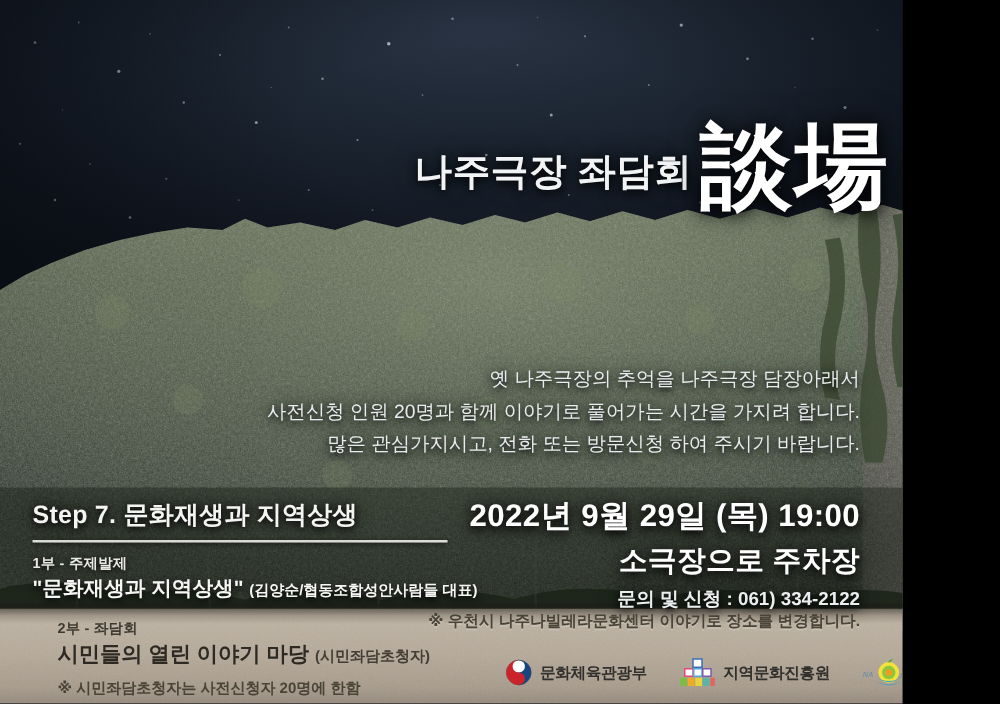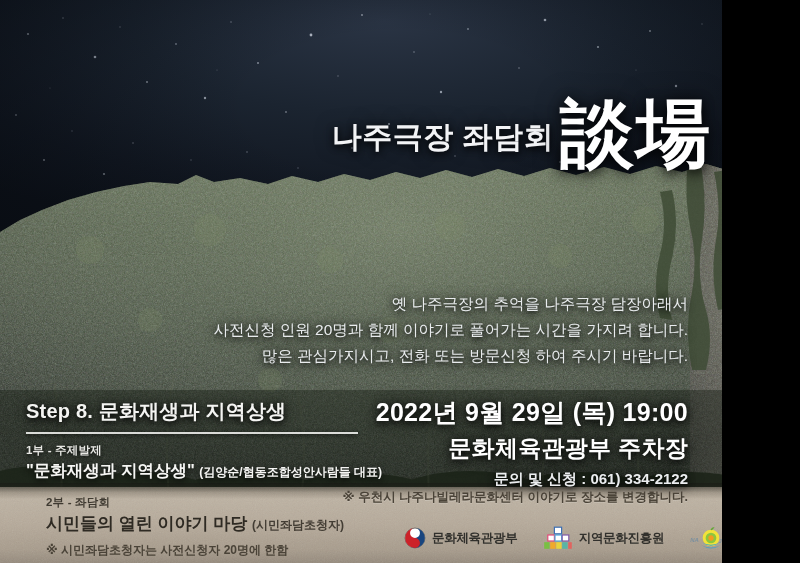--- a/index.html
+++ b/index.html
@@ -307,27 +307,27 @@
   </div>
 
   <div class="intro">
     <div>옛 나주극장의 추억을 나주극장 담장아래서</div>
     <div>사전신청 인원 20명과 함께 이야기로 풀어가는 시간을 가지려 합니다.</div>
     <div>많은 관심가지시고, 전화 또는 방문신청 하여 주시기 바랍니다.</div>
   </div>
 
   <div class="event">
     <div class="event-date">2022년 9월 29일 (목) 19:00</div>
-    <div class="event-place">문화체육관광부 주차장</div>
+    <div class="event-place">소극장으로 주차장</div>
     <div class="event-tel">문의 및 신청 : 061) 334-2122</div>
   </div>
   <div class="event-note">※ 우천시 나주나빌레라문화센터 이야기로 장소를 변경합니다.</div>
 
   <div class="program">
-    <div class="prog-step">Step 8. 문화재생과 지역상생</div>
+    <div class="prog-step">Step 7. 문화재생과 지역상생</div>
     <div class="prog-rule"></div>
 
     <div>
       <div class="prog-label">1부 - 주제발제</div>
       <div class="prog-title">
         <span>"문화재생과 지역상생"</span>
         <span class="who">(김양순/협동조합성안사람들 대표)</span>
       </div>
     </div>
 

